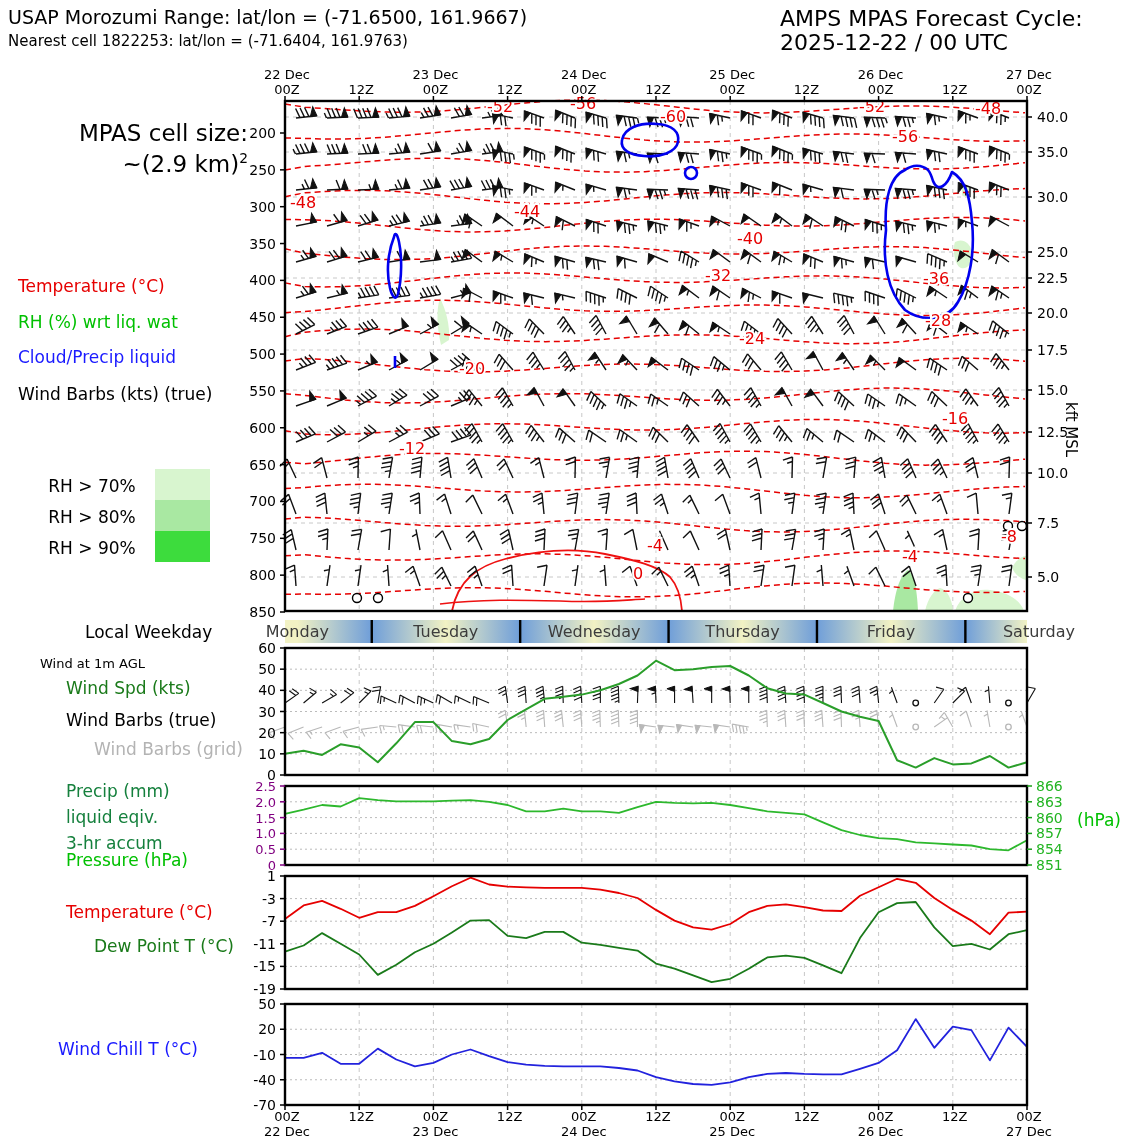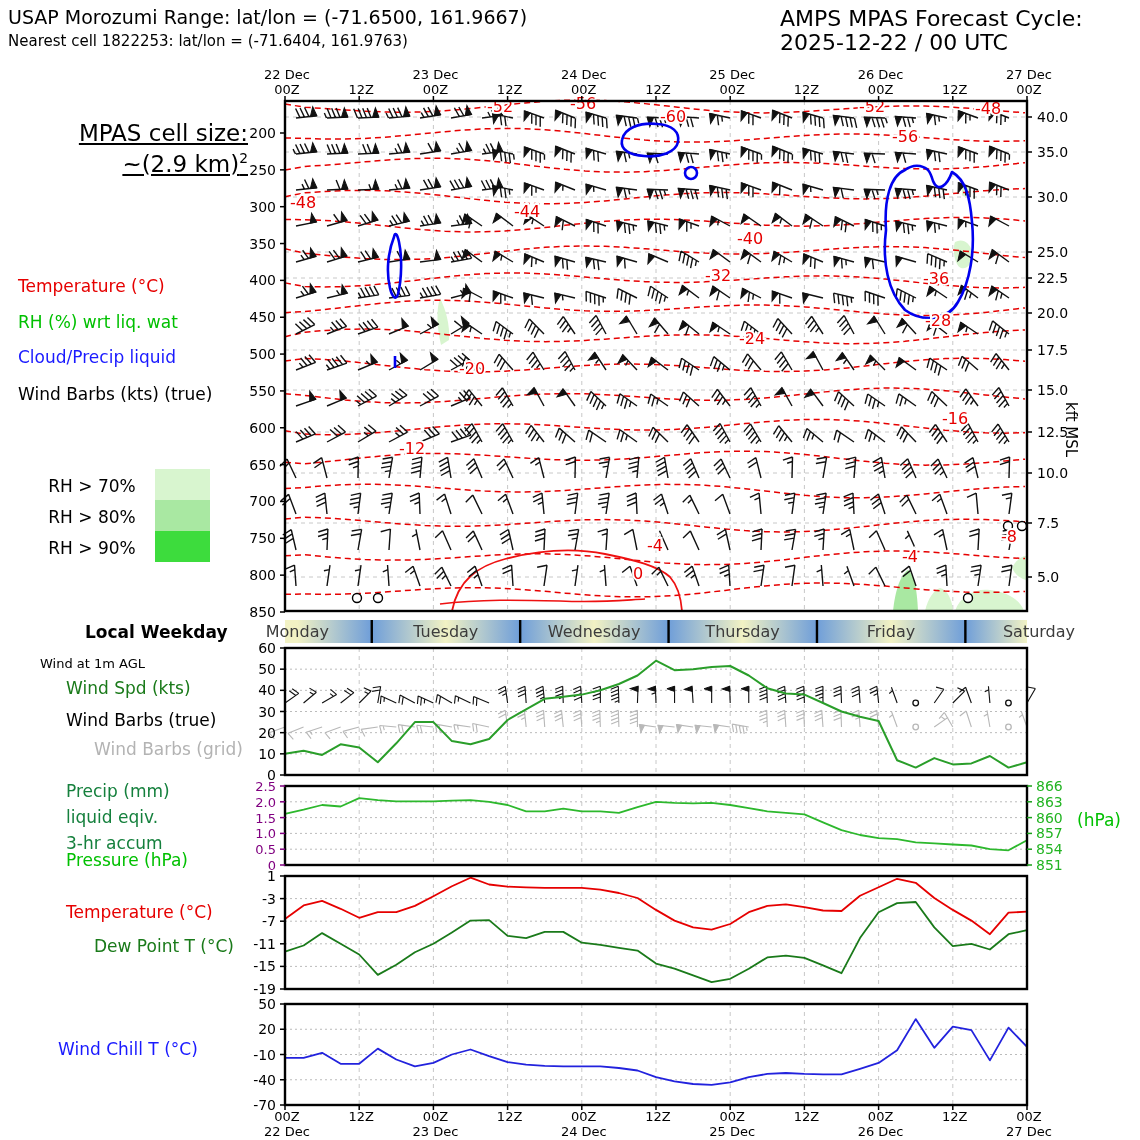--- a/index.html
+++ b/index.html
@@ -2,21 +2,21 @@
 <html><head>
 <meta charset="utf-8">
 <style>
   html,body{margin:0;padding:0;background:#fff;}
   body{width:1140px;height:1140px;position:relative;font-family:"DejaVu Sans",sans-serif;color:#000;overflow:hidden;}
   .abs{position:absolute;white-space:nowrap;}
   #plot-svg{position:absolute;left:0;top:0;}
   .t-left{font-size:19px;}
   .t-sub{font-size:15px;}
   .t-right{font-size:22px;width:330px;}
-  .cellsize{font-size:23px;text-align:right;width:240px;text-decoration:underline;}
+  .cellsize{font-size:23px;text-align:right;width:240px;}
   .leg{font-size:17px;}
   .leg-red{color:#e60000;}
   .leg-green{color:#00c000;}
   .leg-blue{color:#1a1aff;}
   .leg-black{color:#000;}
   .leg-gray{color:#b3b3b3;}
   .leg-purple{color:#15803d;}
   .leg-dgreen{color:#1a7a1a;}
   .rh-lab{font-size:17px;text-align:center;width:100px;}
   .small-lab{font-size:13px;}
@@ -35,21 +35,21 @@
 
 <div class="abs leg leg-red" style="left:18px;top:276px;">Temperature (°C)</div>
 <div class="abs leg leg-green" style="left:18px;top:312px;">RH (%) wrt liq. wat</div>
 <div class="abs leg leg-blue" style="left:18px;top:347px;">Cloud/Precip liquid</div>
 <div class="abs leg leg-black" style="left:18px;top:384px;">Wind Barbs (kts) (true)</div>
 
 <div class="abs rh-lab" style="left:42px;top:476px;">RH &gt; 70%</div>
 <div class="abs rh-lab" style="left:42px;top:507px;">RH &gt; 80%</div>
 <div class="abs rh-lab" style="left:42px;top:538px;">RH &gt; 90%</div>
 
-<div class="abs leg leg-black" style="left:85px;top:622px;font-weight:bold;">Local Weekday</div>
+<div class="abs leg leg-black" style="left:85px;top:622px;">Local Weekday</div>
 <div class="abs small-lab" style="left:40px;top:656px;">Wind at 1m AGL</div>
 <div class="abs leg leg-dgreen" style="left:66px;top:678px;">Wind Spd (kts)</div>
 <div class="abs leg leg-black" style="left:66px;top:710px;">Wind Barbs (true)</div>
 <div class="abs leg leg-gray" style="left:66px;top:739px;margin-left:28px;">Wind Barbs (grid)</div>
 <div class="abs leg leg-purple" style="left:66px;top:781px;">Precip (mm)</div>
 <div class="abs leg leg-purple" style="left:66px;top:807px;">liquid eqiv.</div>
 <div class="abs leg leg-purple" style="left:66px;top:833px;">3-hr accum</div>
 <div class="abs leg leg-green" style="left:66px;top:850px;">Pressure (hPa)</div>
 <div class="abs leg leg-red" style="left:66px;top:902px;">Temperature (°C)</div>
 <div class="abs leg leg-dgreen" style="left:66px;top:936px;margin-left:28px;">Dew Point T (°C)</div>

